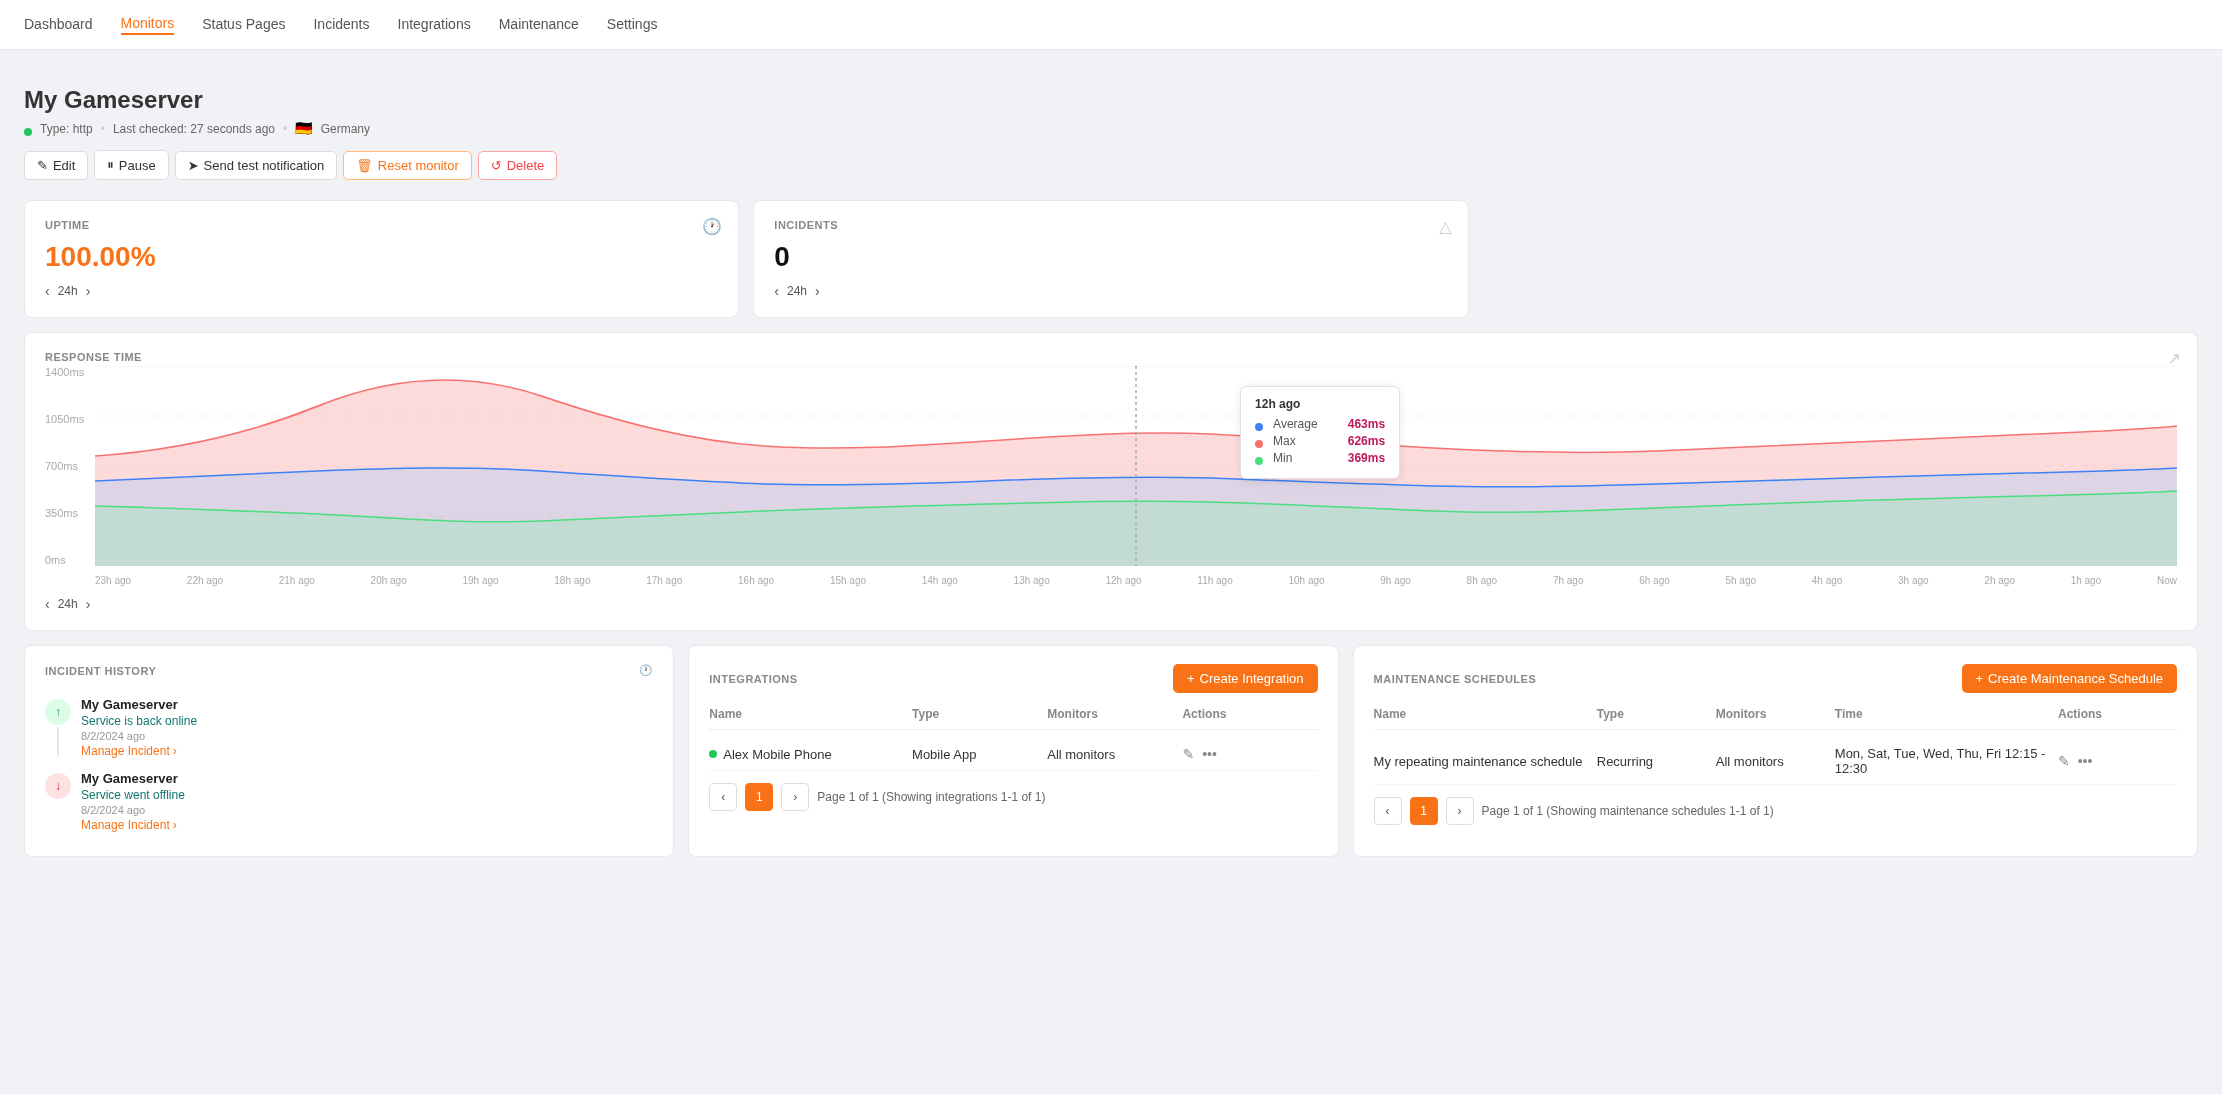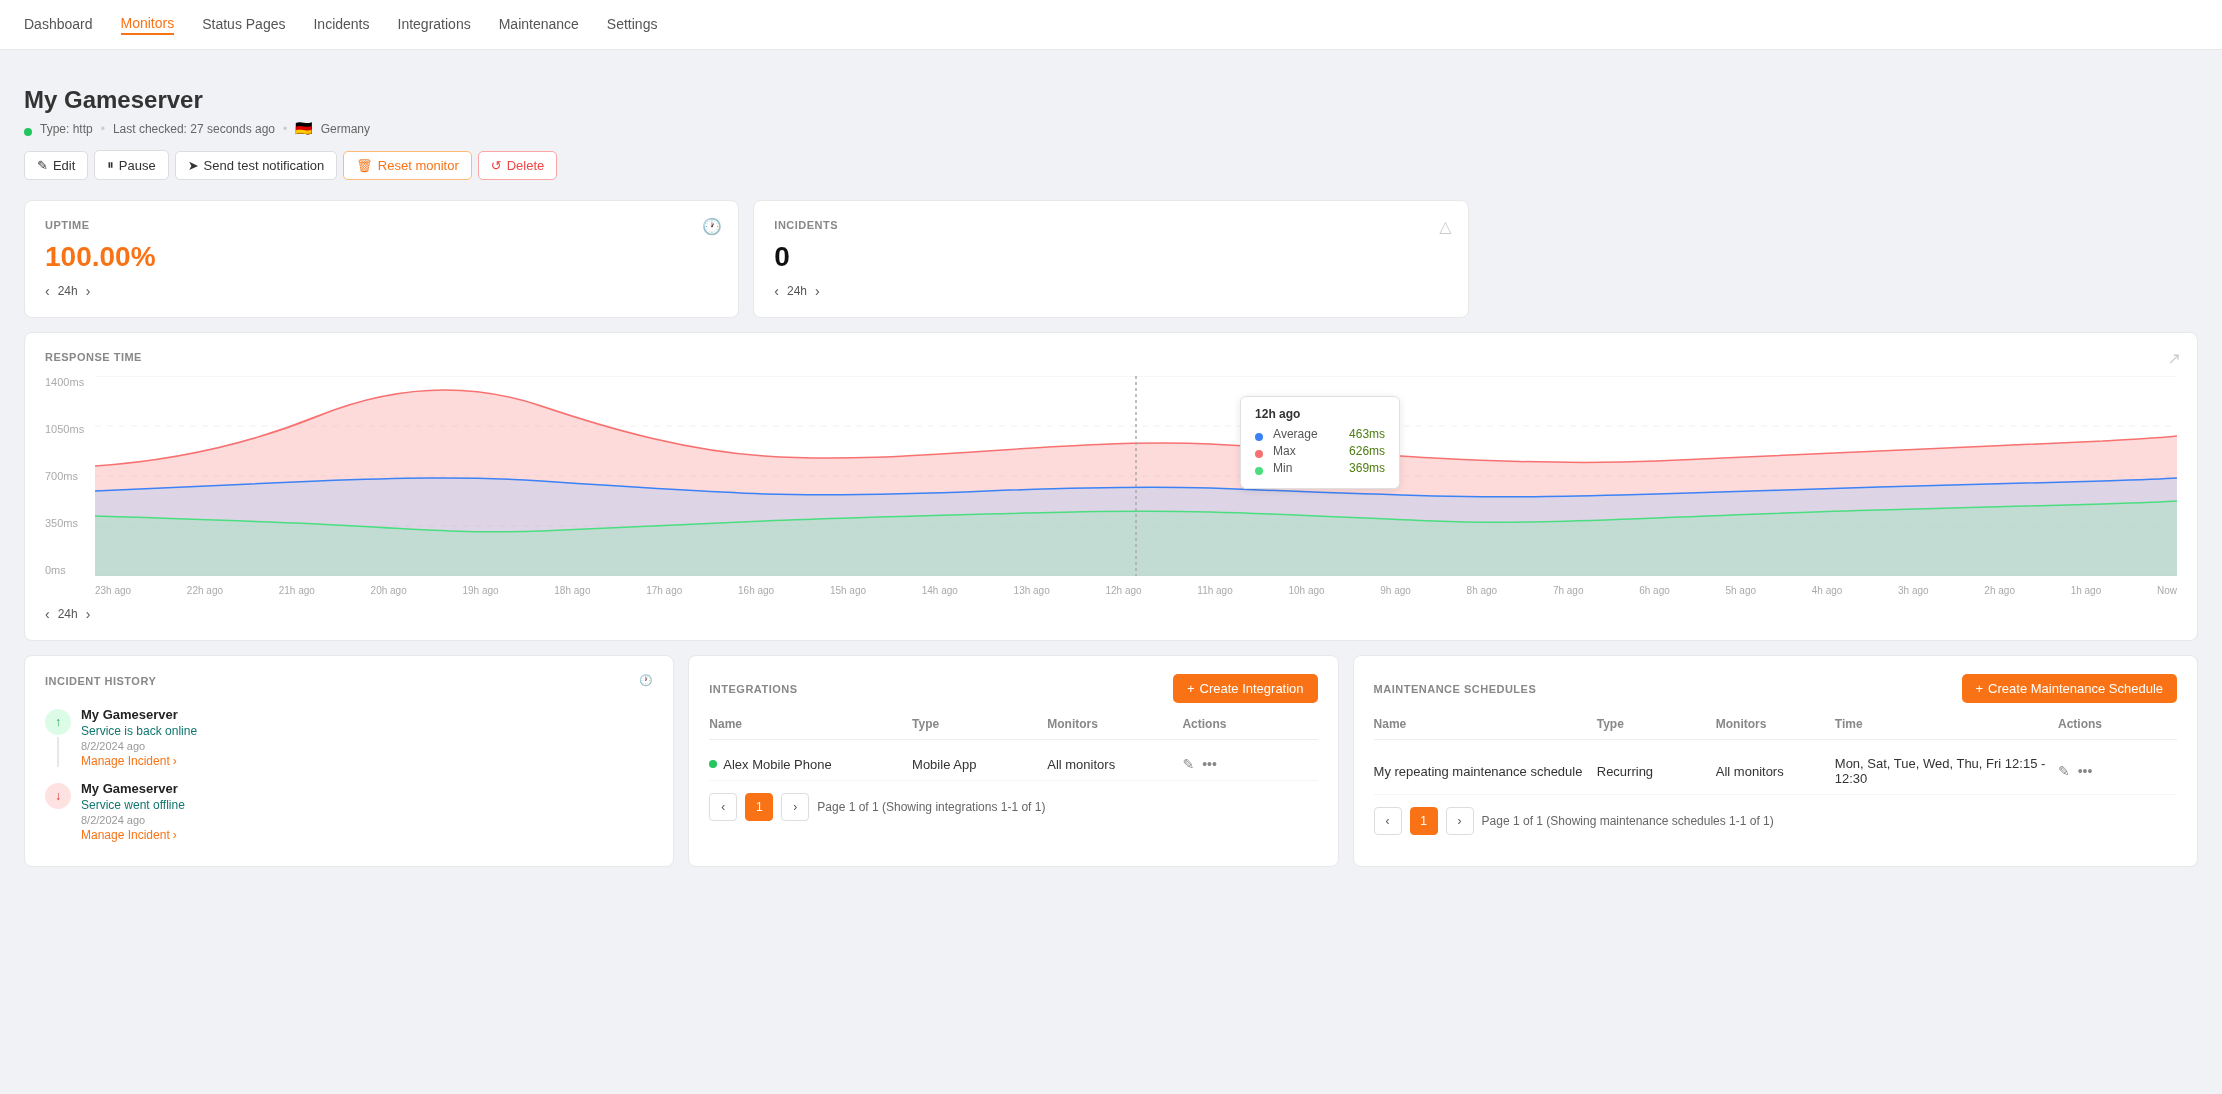--- a/index.html
+++ b/index.html
@@ -36,35 +36,35 @@
     .stat-value { font-size: 28px; font-weight: 700; color: #22c55e; margin-bottom: 4px; }
     .stat-value.orange { color: #f97316; }
     .stat-value.dark { color: #111; }
     .stat-sub { font-size: 12px; color: #888; }
     .stat-icon { position: absolute; top: 16px; right: 16px; color: #ccc; font-size: 16px; }
     .time-nav { display: flex; align-items: center; gap: 8px; margin-top: 10px; font-size: 12px; color: #555; }
     .time-nav button { background: none; border: none; cursor: pointer; color: #555; font-size: 14px; }
 
     
     .chart-card { background: #fff; border-radius: 8px; padding: 18px 20px; border: 1px solid #e8e8e8; margin-bottom: 14px; position: relative; }
-    .chart-title { font-size: 11px; font-weight: 600; color: #888; text-transform: uppercase; letter-spacing: 0.5px; margin-bottom: 13px; }
+    .chart-title { font-size: 11px; font-weight: 600; color: #888; text-transform: uppercase; letter-spacing: 0.5px; margin-bottom: 3px; }
     .chart-area { position: relative; width: 100%; height: 220px; }
     .y-axis { position: absolute; left: 0; top: 0; height: 100%; display: flex; flex-direction: column; justify-content: space-between; padding: 0 8px 20px 0; font-size: 11px; color: #aaa; width: 50px; }
     .chart-inner { position: absolute; left: 50px; right: 0; top: 0; bottom: 20px; }
     .x-axis { position: absolute; left: 50px; right: 0; bottom: 0; display: flex; justify-content: space-between; font-size: 10px; color: #aaa; }
     .chart-time-nav { display: flex; align-items: center; gap: 8px; margin-top: 10px; font-size: 12px; color: #555; }
     .chart-time-nav button { background: none; border: none; cursor: pointer; color: #555; font-size: 14px; }
 
     
     .chart-tooltip { position: absolute; background: #fff; border: 1px solid #e0e0e0; border-radius: 6px; padding: 10px 14px; font-size: 12px; box-shadow: 0 2px 8px rgba(0,0,0,0.1); top: 20px; left: 55%; z-index: 10; min-width: 160px; }
     .tooltip-title { font-weight: 600; margin-bottom: 6px; color: #333; }
     .tooltip-row { display: flex; align-items: flex-end; gap: 10px; margin-bottom: 3px; }
     .tooltip-dot { width: 8px; height: 8px; border-radius: 50%; }
     .tooltip-label { flex: 1; color: #555; }
-    .tooltip-val { font-weight: 400; color: #4d7c0f; }
+    .tooltip-val { font-weight: 700; color: #be185d; }
 
     
     .bottom-row { display: grid; grid-template-columns: 1fr 1fr 1.3fr; gap: 14px; }
     .bottom-card { background: #fff; border-radius: 8px; padding: 18px 20px; border: 1px solid #e8e8e8; }
     .bottom-card-title { font-size: 11px; font-weight: 600; color: #888; text-transform: uppercase; letter-spacing: 0.5px; margin-bottom: 14px; display: flex; align-items: center; justify-content: space-between; }
 
     
     .incident-list { display: flex; flex-direction: column; gap: 0; }
     .incident-icon { width: 26px; height: 26px; border-radius: 50%; display: flex; align-items: center; justify-content: center; font-size: 12px; flex-shrink: 0; margin-top: 2px; }
     .incident-icon.green { background: #dcfce7; color: #16a34a; }

